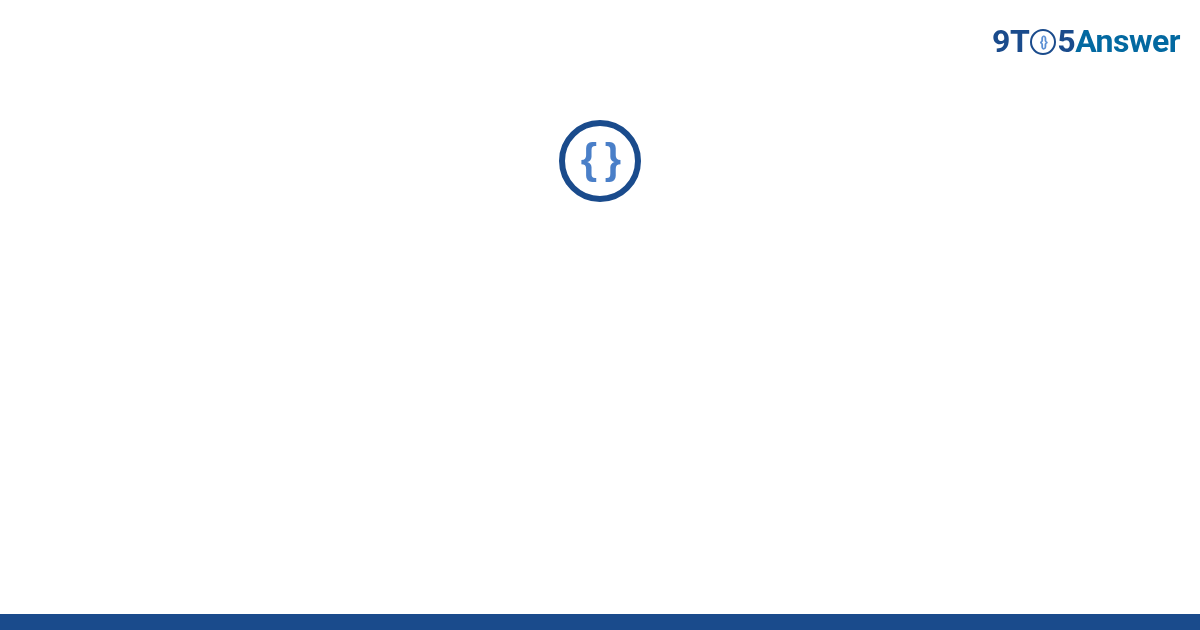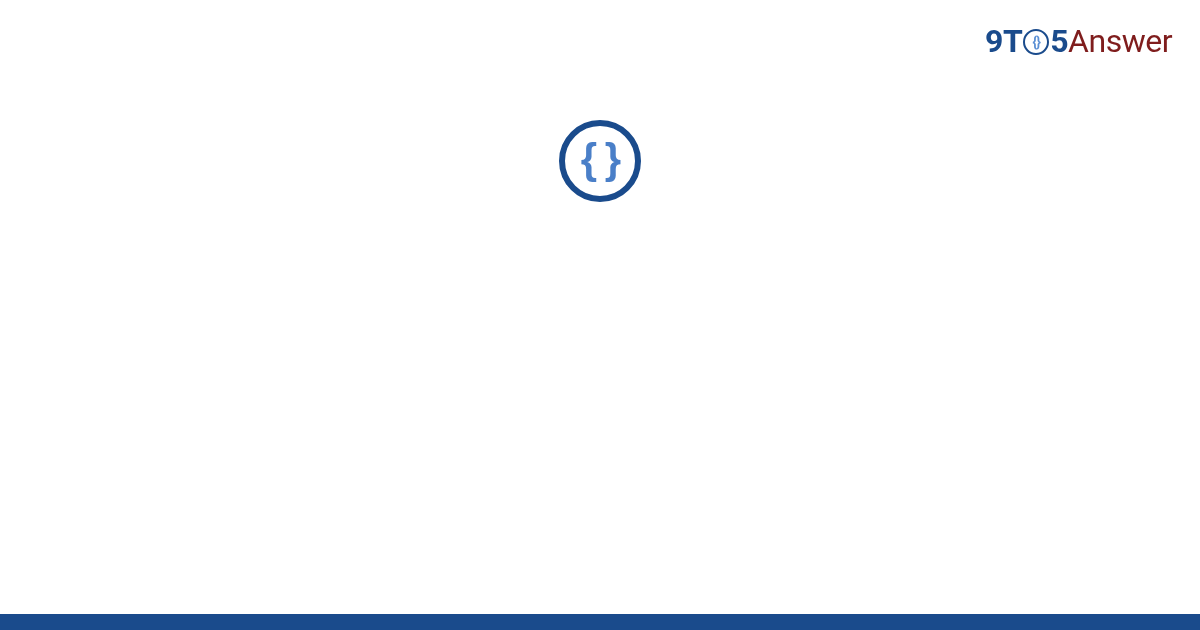--- a/index.html
+++ b/index.html
@@ -11,21 +11,21 @@
       width: 1200px;
       height: 630px;
       background: #ffffff;
       font-family: -apple-system, BlinkMacSystemFont, "Segoe UI", Roboto, Helvetica, Arial, sans-serif;
       position: relative;
       overflow: hidden;
     }
     .logo {
       position: absolute;
       top: 22px;
-      right: 28px;
+      right: 20px;
       font-size: 32px;
       font-weight: 700;
       letter-spacing: -0.5px;
       display: flex;
       align-items: center;
     }
     .logo-9t { color: #1a4b8c; }
     .logo-o-wrap {
       display: inline-flex;
       align-items: center;
@@ -38,21 +38,21 @@
       position: relative;
       top: 1px;
     }
     .logo-o-inner {
       font-size: 14px;
       font-weight: 700;
       color: #5a8fd4;
       letter-spacing: -1px;
     }
     .logo-5 { color: #1a4b8c; }
-    .logo-answer { color: #7f1d1d; font-weight: 400; }
+    .logo-answer { color: #0369a1; font-weight: 700; }
     .center-content {
       position: absolute;
       top: 120px;
       left: 0;
       right: 0;
       display: flex;
       flex-direction: column;
       align-items: center;
     }
     .braces-icon {

